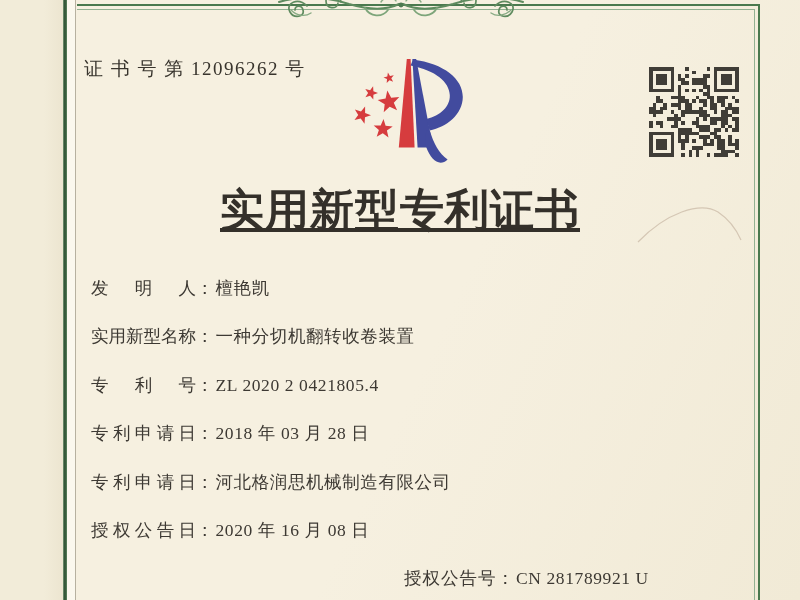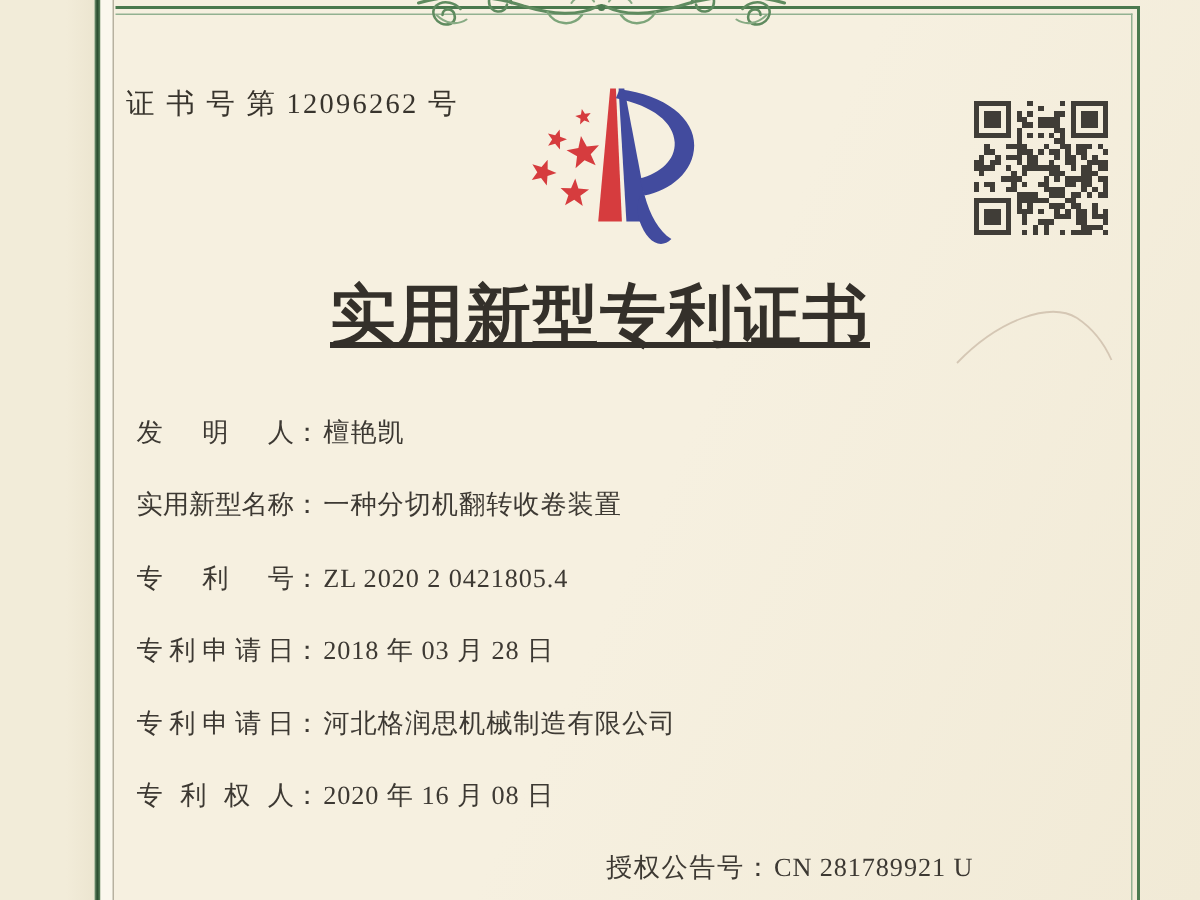--- a/index.html
+++ b/index.html
@@ -409,21 +409,21 @@
     </svg>
 
   <h1 class="title">实用新型专利证书</h1>
 
   <div class="fields" id="fields-list">
       <div class="field-row"><span class="lbl">发明人</span><span class="colon">：</span><span class="val">檀艳凯</span></div>
       <div class="field-row"><span class="lbl">实用新型名称</span><span class="colon">：</span><span class="val">一种分切机翻转收卷装置</span></div>
       <div class="field-row"><span class="lbl">专利号</span><span class="colon">：</span><span class="val">ZL 2020 2 0421805.4</span></div>
       <div class="field-row"><span class="lbl">专利申请日</span><span class="colon">：</span><span class="val">2018 年 03 月 28 日</span></div>
       <div class="field-row"><span class="lbl">专利申请日</span><span class="colon">：</span><span class="val">河北格润思机械制造有限公司</span></div>
-      <div class="field-row"><span class="lbl">专利权人</span><span class="colon">：</span><span class="val">2020 年 16 月 08 日</span></div>
+      <div class="field-row"><span class="lbl">授权公告日</span><span class="colon">：</span><span class="val">2020 年 16 月 08 日</span></div>
     </div>
 
   <div class="grant-pub">
     <span class="lbl2">授权公告号</span><span class="colon">：</span><span class="val">CN 281789921 U</span>
   </div>
 
   <svg class="scratch" viewBox="0 0 800 600" fill="none">
     <path d="M638,242 C666,213 700,201 718,212 C730,220 737,231 741,240" stroke="#cfc0ad" stroke-width="1.2" opacity="0.85"></path>
   </svg>
 

